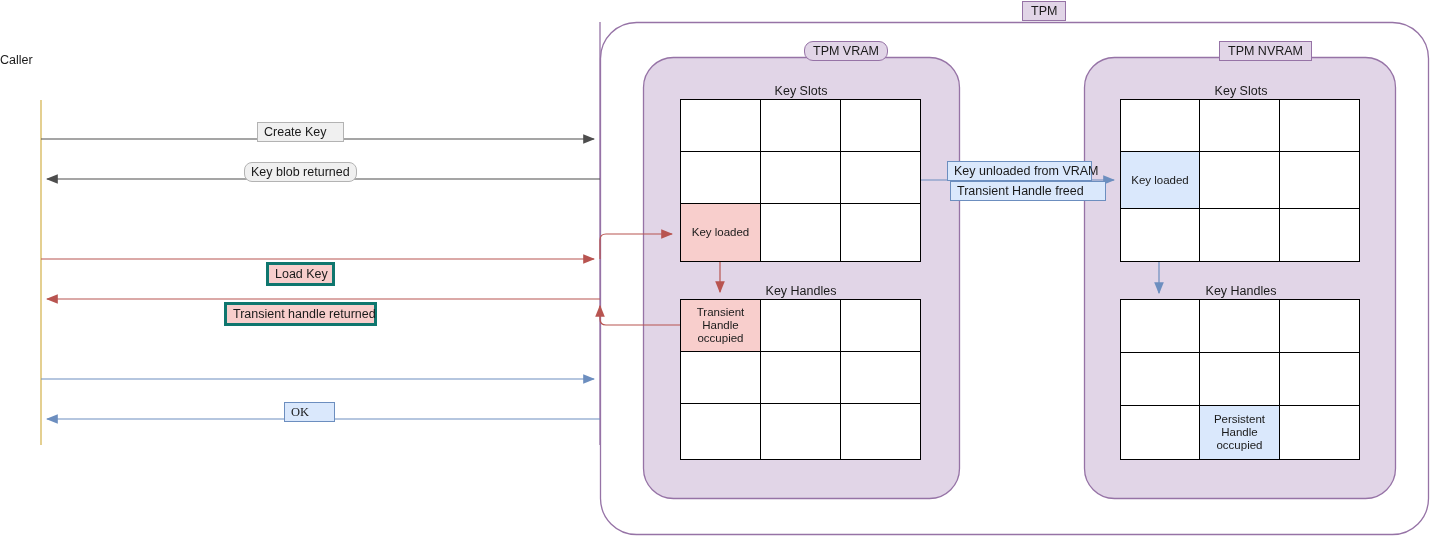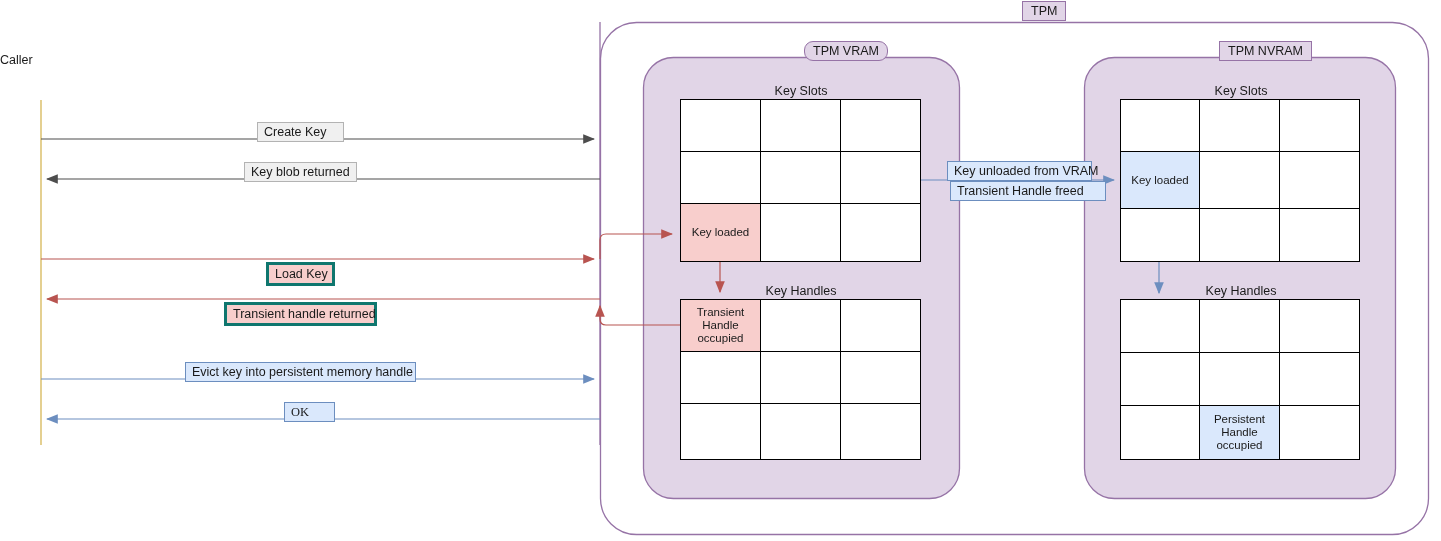--- a/index.html
+++ b/index.html
@@ -83,24 +83,23 @@
   <div class="boxlabel" style="left:1002px;top:1px;">TPM</div>
   <div class="boxlabel" style="left:784px;top:41px;border-radius:9px;">TPM VRAM</div>
   <div class="boxlabel" style="left:1199px;top:41px;">TPM NVRAM</div>
 
   <div class="sectitle" style="left:700px;top:84px;width:202px;">Key Slots</div>
   <div class="sectitle" style="left:700px;top:284px;width:202px;">Key Handles</div>
   <div class="sectitle" style="left:1140px;top:84px;width:202px;">Key Slots</div>
   <div class="sectitle" style="left:1140px;top:284px;width:202px;">Key Handles</div>
 
   <div class="lbl lbl-grey" style="left:257px;top:122px;width:87px;">Create Key</div>
-  <div class="lbl lbl-grey" style="left:244px;top:162px;width:113px;">Key blob returned</div>
+  <div class="lbl lbl-grey" style="left:244px;top:162px;width:113px;border-radius:8px;">Key blob returned</div>
   <div class="lbl lbl-red" style="left:266px;top:242px;width:69px;">Load Key</div>
   <div class="lbl lbl-red" style="left:224px;top:282px;width:153px;">Transient handle returned</div>
-  <div class="lbl lbl-blue" style="left:185px;top:362px;width:231px;">Evict key into persistent memory handle</div>
   <div class="lbl lbl-blue" style="left:284px;top:402px;width:51px;font-family:Liberation Serif, serif;">OK</div>
 
   <div class="lbl lbl-blue" style="left:947px;top:161px;width:145px;">Key unloaded from VRAM</div>
   <div class="lbl lbl-blue" style="left:950px;top:181px;width:156px;">Transient Handle freed</div>
 
   <div>
     <div class="cell" style="left:680px;top:99px;width:81px;height:53px;"></div>
     <div class="cell" style="left:760px;top:99px;width:81px;height:53px;"></div>
     <div class="cell" style="left:840px;top:99px;width:81px;height:53px;"></div>
     <div class="cell" style="left:680px;top:151px;width:81px;height:53px;"></div>

